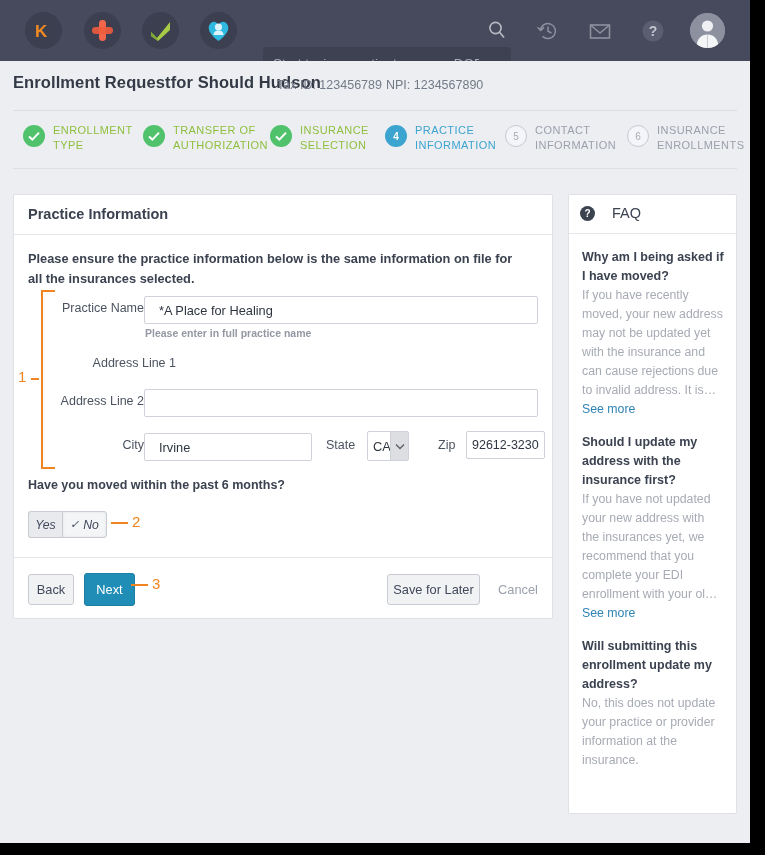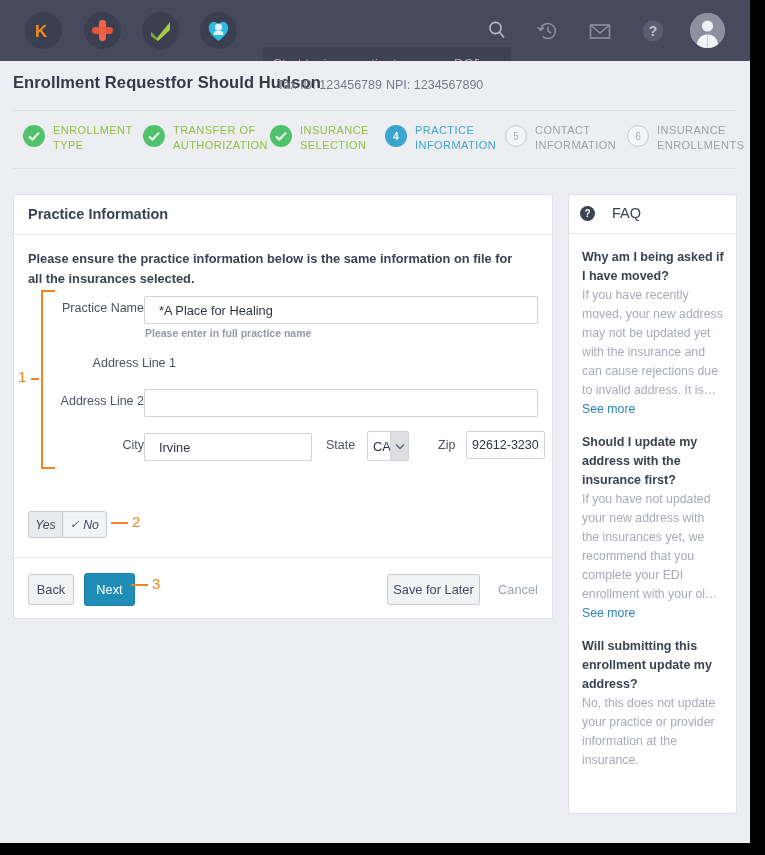--- a/index.html
+++ b/index.html
@@ -517,20 +517,21 @@
     </select>
     <span id="state-chev">
       <svg width="10" height="7" viewBox="0 0 10 7">
         <polyline points="1,1.5 5,5.4 9,1.5" fill="none" stroke="#5c6068" stroke-width="1.4"></polyline>
       </svg>
     </span>
 
     <div id="lbl-zip">Zip</div>
     <input id="zip-input" type="text" value="92612-3230" style="">
 
+    <div id="moved-q">Have you moved within the past 6 months?</div>
 
     <div id="toggle-group">
       <div class="tgl" id="tgl-yes">Yes</div>
       <div class="tgl" id="tgl-no">
         <span class="chk">✓</span>
         <span>No</span>
       </div>
     </div>
 
     <div id="card-rule"></div>

